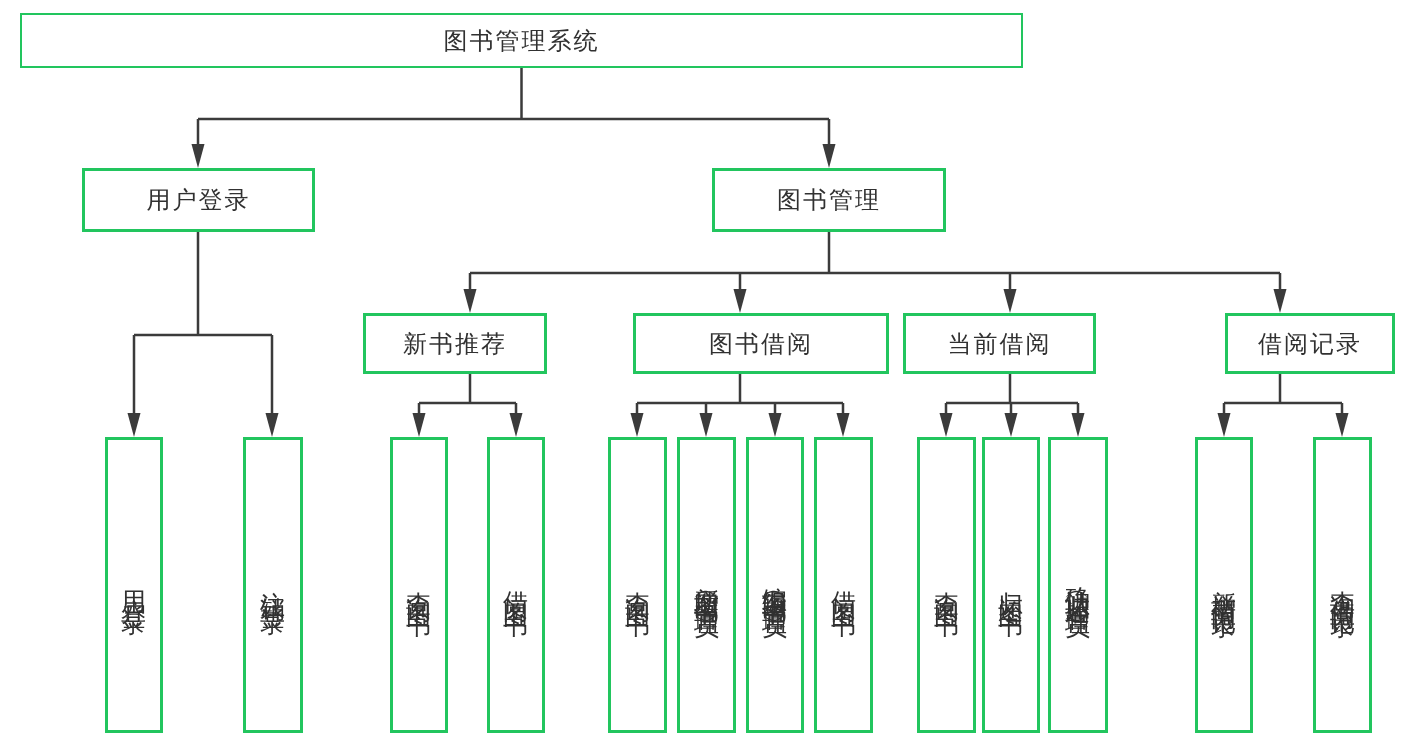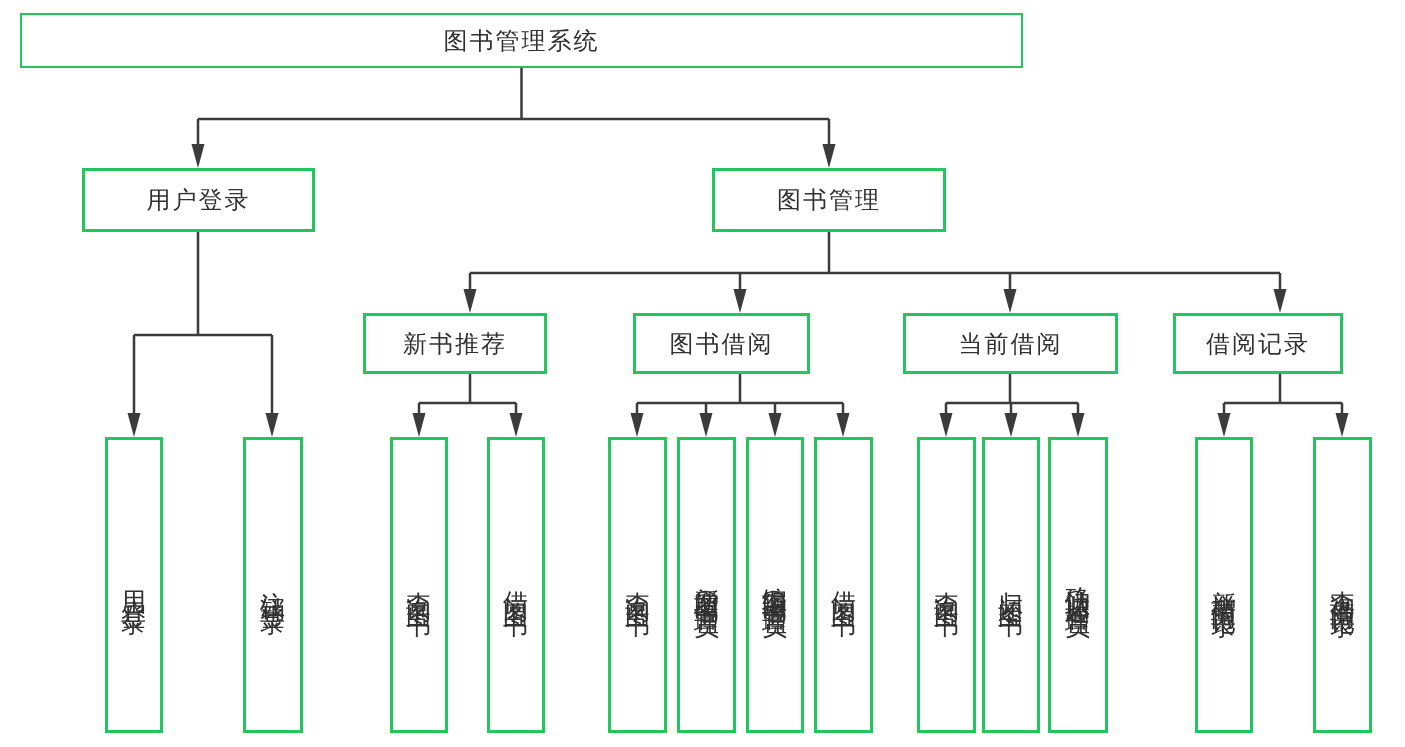--- a/index.html
+++ b/index.html
@@ -94,23 +94,23 @@
       <polygon points="1335.5,413 1348.5,413 1342,437"></polygon>
     </g>
   </svg>
 
   <div class="box hbox root-box" style="left:20px; top:13px; width:1003px; height:55px;">图书管理系统</div>
 
   <div class="box hbox" style="left:82px; top:168px; width:233px; height:64px;">用户登录</div>
   <div class="box hbox" style="left:712px; top:168px; width:234px; height:64px;">图书管理</div>
 
   <div class="box hbox" style="left:363px; top:313px; width:184px; height:61px;">新书推荐</div>
-  <div class="box hbox" style="left:633px; top:313px; width:177px; height:61px;">图书借阅</div>
-  <div class="box hbox" style="left:903px; top:313px; width:215px; height:61px;text-align:right;">当前借阅</div>
-  <div class="box hbox" style="left:1173px; top:313px; width:170px; height:61px;">借阅记录</div>
+  <div class="box hbox" style="left:633px; top:313px; width:256px; height:61px;">图书借阅</div>
+  <div class="box hbox" style="left:903px; top:313px; width:193px; height:61px;text-align:right;">当前借阅</div>
+  <div class="box hbox" style="left:1225px; top:313px; width:170px; height:61px;">借阅记录</div>
 
   <div class="box leaf" style="left:105px; top:437px; width:58px; height:296px; line-height:52px;">用户登录</div>
   <div class="box leaf" style="left:243px; top:437px; width:60px; height:296px; line-height:54px;">注销登录</div>
 
   <div class="box leaf" style="left:390px; top:437px; width:58px; height:296px; line-height:52px;">查询图书</div>
   <div class="box leaf" style="left:487px; top:437px; width:58px; height:296px; line-height:52px;">借阅图书</div>
 
   <div class="box leaf" style="left:608px; top:437px; width:59px; height:296px; line-height:53px;">查询图书</div>
   <div class="box leaf" style="left:677px; top:437px; width:59px; height:296px; line-height:53px; letter-spacing:4px;">新增图书（管理员）</div>
   <div class="box leaf" style="left:746px; top:437px; width:58px; height:296px; line-height:52px; letter-spacing:4px;">编辑图书（管理员）</div>

